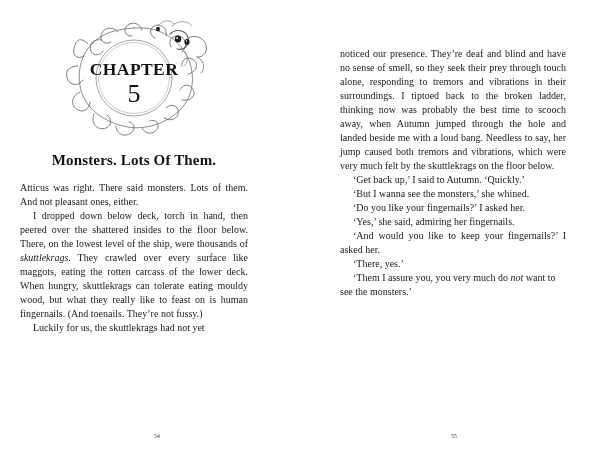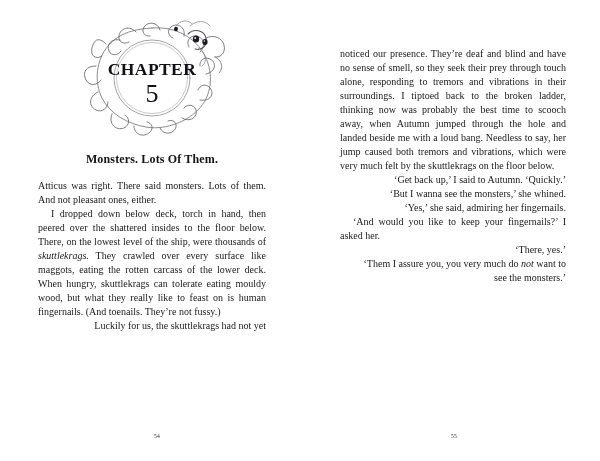--- a/index.html
+++ b/index.html
@@ -30,21 +30,21 @@
     box-sizing: border-box;
   }
 
   .page-inner {
     position: absolute;
     top: 0;
     bottom: 0;
   }
 
   .page-left .page-inner {
-    left: 38px;
+    left: 20px;
     width: 228px;
   }
 
   .page-right .page-inner {
     left: 40px;
     width: 226px;
   }
 
   
   .chapter-emblem {
@@ -60,21 +60,21 @@
     transform: translateX(-50%);
     display: block;
   }
 
   
   .chapter-title {
     margin: 0;
     padding: 0;
     text-align: center;
     font-weight: bold;
-    font-size: 12px;
+    font-size: 15px;
     letter-spacing: 0.15px;
     color: #131215;
     margin-top: 16px;
     margin-bottom: 12px;
   }
 
   
   .body-text {
     font-size: 10px;
     line-height: 14px;
@@ -89,21 +89,21 @@
   .body-text p {
     margin: 0;
     padding: 0;
     text-indent: 13px;
   }
   .body-text p.noindent {
     text-indent: 0;
   }
   .body-text p.last-line,
   .body-text p.dialogue {
-    text-align: right;
+    text-align: left;
   }
 
   em, .it {
     margin-top: 28px;
   }
 
   
   .folio {
     position: absolute;
     bottom: 22px;
@@ -186,20 +186,21 @@
 
     <div class="folio">54</div>
   </div>
 
   <div class="page page-right">
     <div class="page-inner">
       <div class="body-text" id="right-body">
           <p class="noindent"><span>noticed our presence. They’re deaf and blind and have no sense of smell, so they seek their prey through touch alone, responding to tremors and vibrations in their surroundings. I tiptoed back to the broken ladder, thinking now was probably the best time to scooch away, when Autumn jumped through the hole and landed beside me with a loud bang. Needless to say, her jump caused both tremors and vibrations, which were very much felt by the skuttlekrags on the floor below.</span></p>
           <p class=" dialogue"><span>‘Get back up,’ I said to Autumn. ‘Quickly.’</span></p>
           <p class=" dialogue"><span>‘But I wanna see the monsters,’ she whined.</span></p>
+          <p class=" dialogue"><span>‘Do you like your fingernails?’ I asked her.</span></p>
           <p class=" dialogue"><span>‘Yes,’ she said, admiring her fingernails.</span></p>
           <p><span>‘And would you like to keep your fingernails?’ I asked her.</span></p>
           <p class=" dialogue"><span>‘There, yes.’</span></p>
           <p class=" last-line"><span>‘Them I assure you, you very much do </span><em>not</em><span> want to see the monsters.’</span></p>
         </div>
     </div>
 
     <div class="folio">55</div>
   </div>
 

